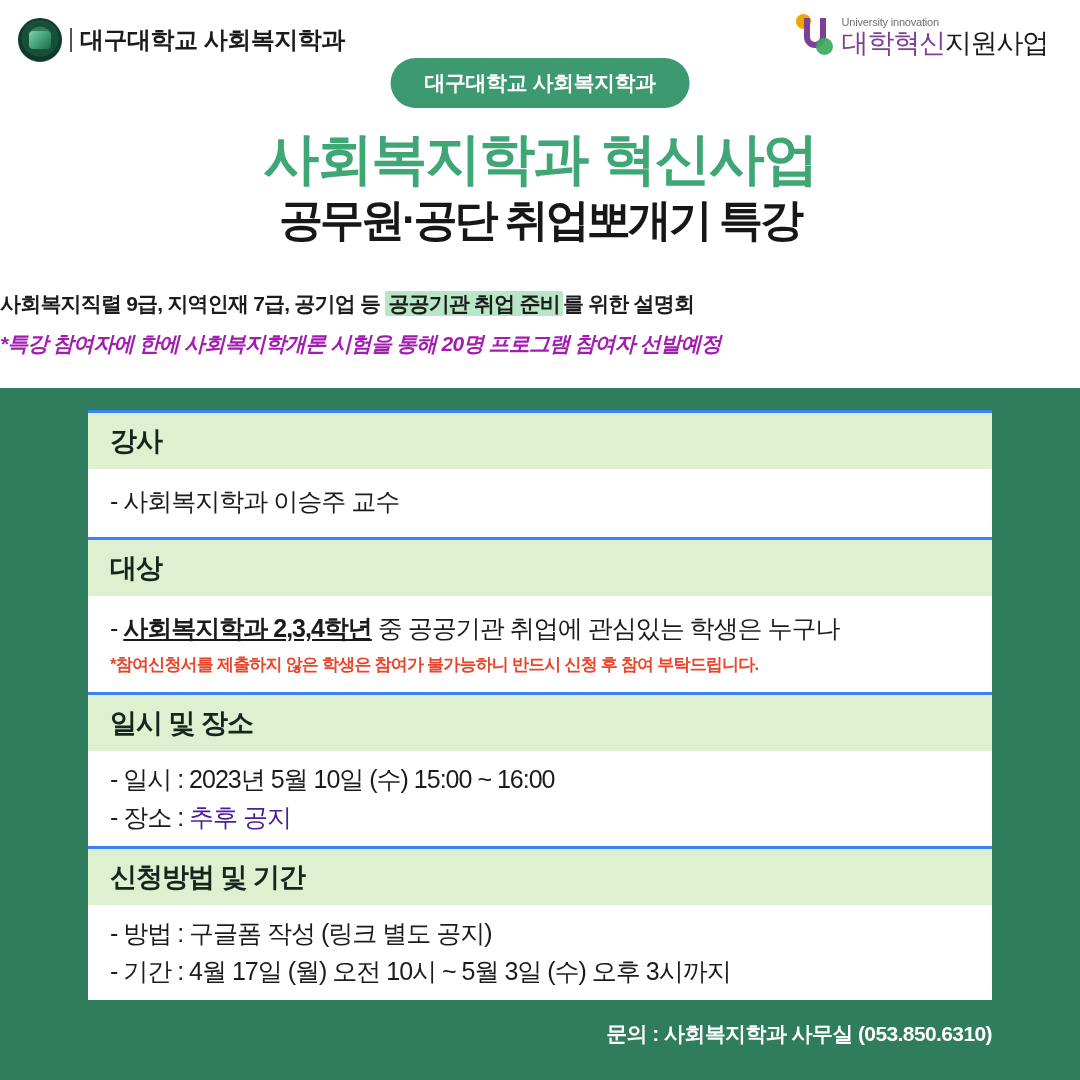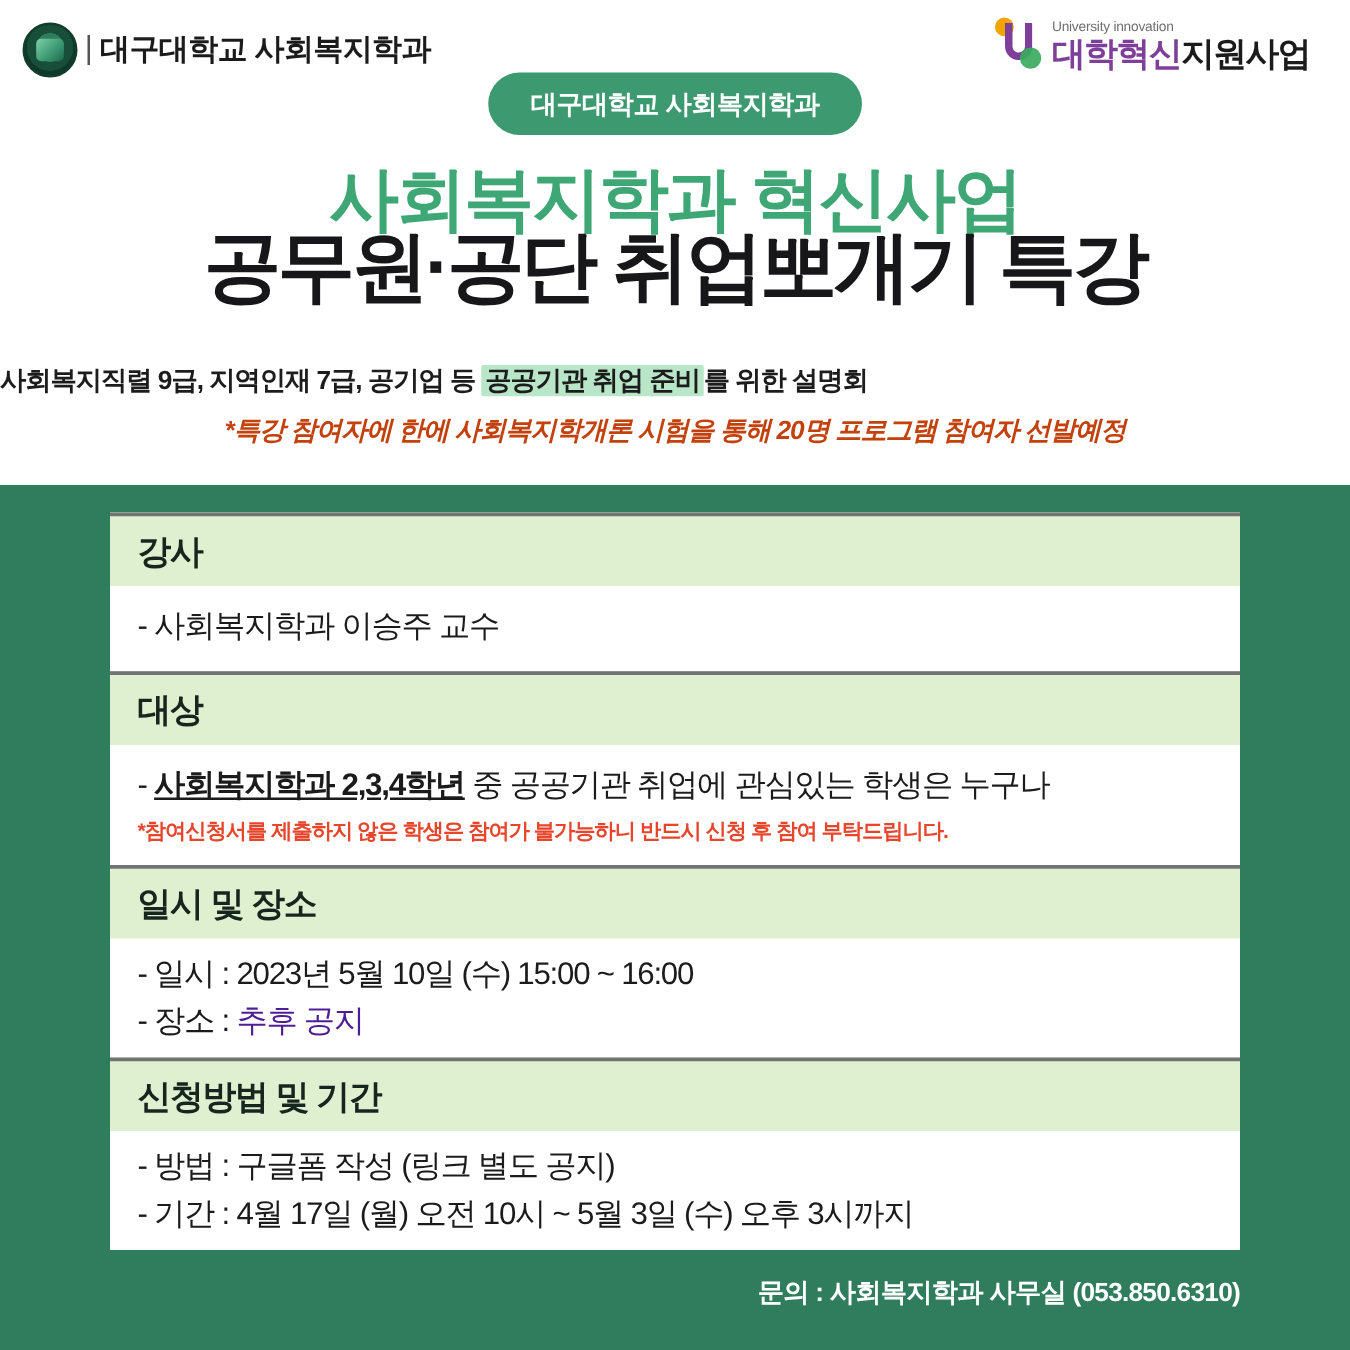--- a/index.html
+++ b/index.html
@@ -112,21 +112,21 @@
     opacity: .92;
   }
   .brand-right .r-text { line-height: 1.05; }
   .brand-right .r-small {
     font-size: 11px;
     color: #6f6f6f;
     letter-spacing: -0.2px;
   }
   .brand-right .r-big {
     font-size: 27px;
-    font-weight: bold;
+    font-weight: normal;
     letter-spacing: -1.2px;
     color: #1b1b1b;
   }
   .brand-right .r-big .pur { color: #7d3f98; }
 
   .pill {
     position: absolute;
     left: 50%;
     transform: translateX(-50%);
     top: 58px;
@@ -146,24 +146,24 @@
     width: 100%;
     text-align: center;
     font-size: 56px;
     font-weight: bold;
     color: #3fa776;
     letter-spacing: -2px;
     line-height: 1.1;
   }
   .title2 {
     position: absolute;
-    top: 180px;
+    top: 196px;
     width: 100%;
     text-align: center;
-    font-size: 62px;
+    font-size: 44px;
     font-weight: bold;
     color: #17171a;
     letter-spacing: -3px;
     line-height: 1.1;
   }
 
   .sub1 {
     position: absolute;
     top: 290px;
     width: 100%;
@@ -175,45 +175,44 @@
   }
   .sub1 .hl {
     background: #b9e6c9;
     padding: 1px 3px;
     border-radius: 2px;
   }
   .sub2 {
     position: absolute;
     top: 330px;
     width: 100%;
-    text-align: center;
     font-size: 21px;
     font-style: italic;
     font-weight: bold;
-    color: #c2410c;
+    color: #a21caf;
     letter-spacing: -0.8px;
   }
 
   
   .body-green {
     position: relative;
     flex: 1 1 auto;
     background: #2f7d5d;
     padding: 22px 88px 0 88px;
     box-sizing: border-box;
   }
 
   .card {
     background: #ffffff;
     width: 100%;
   }
 
   .sec-head {
     background: #dff0d0;
-    border-top: 3px solid #737373;
+    border-top: 3px solid #3b82f6;
     font-size: 27px;
     font-weight: bold;
     color: #16251d;
     letter-spacing: -1px;
     padding: 10px 22px 10px 22px;
     box-sizing: border-box;
   }
 
   .sec-body {
     background: #ffffff;

